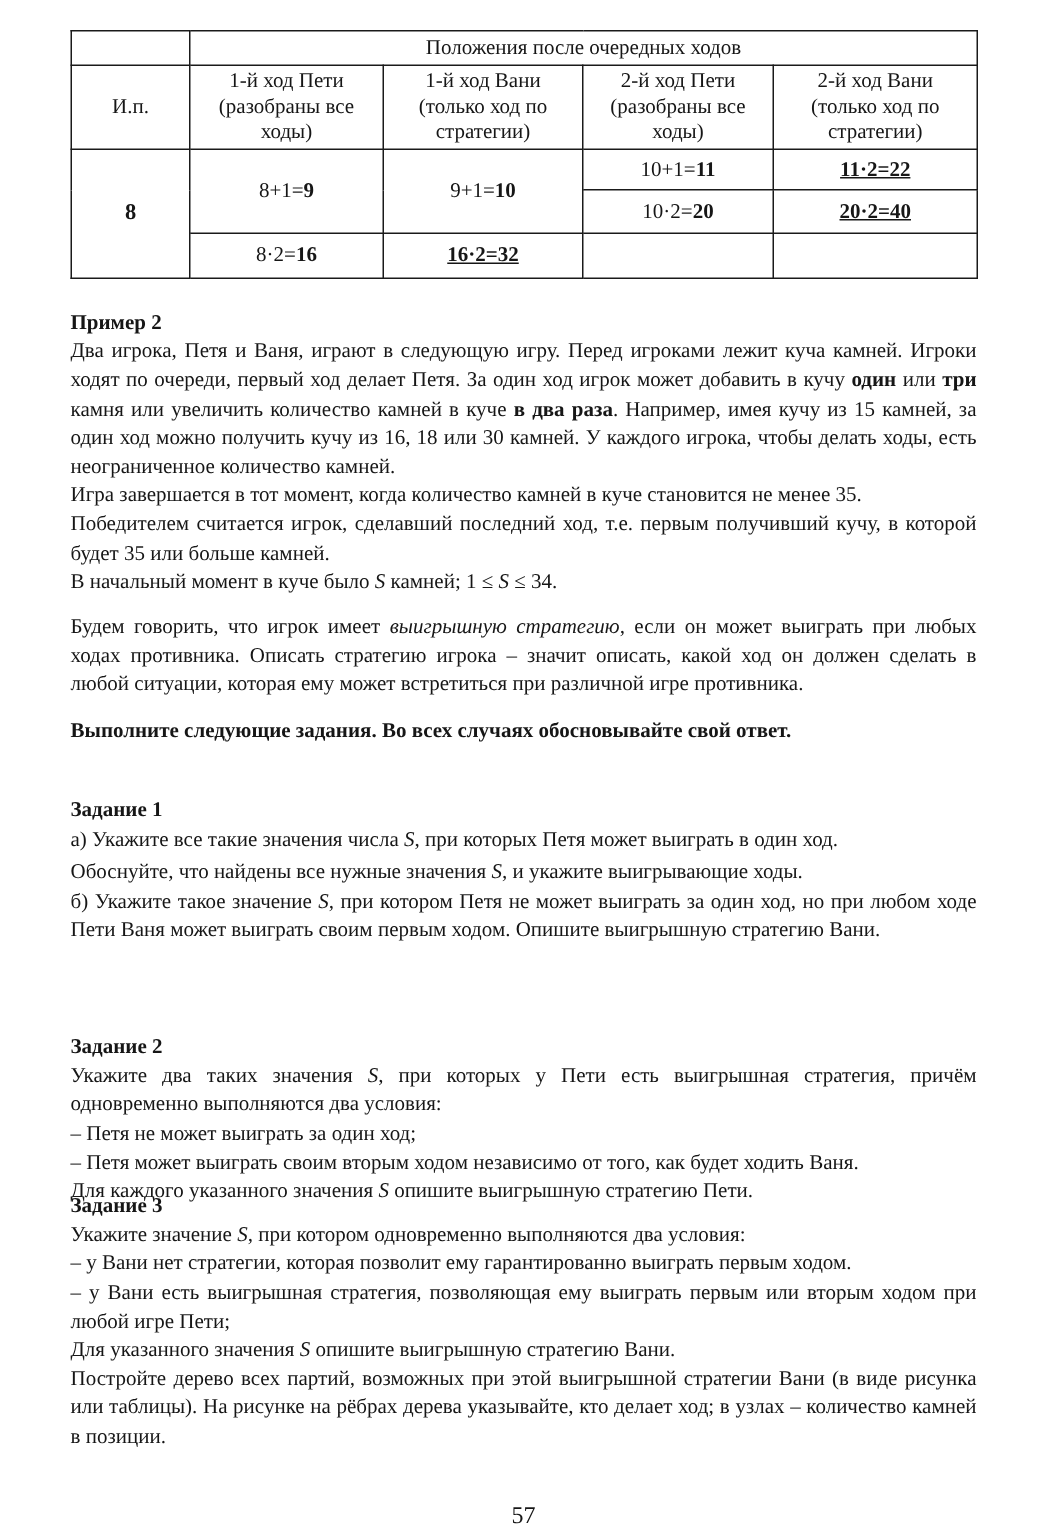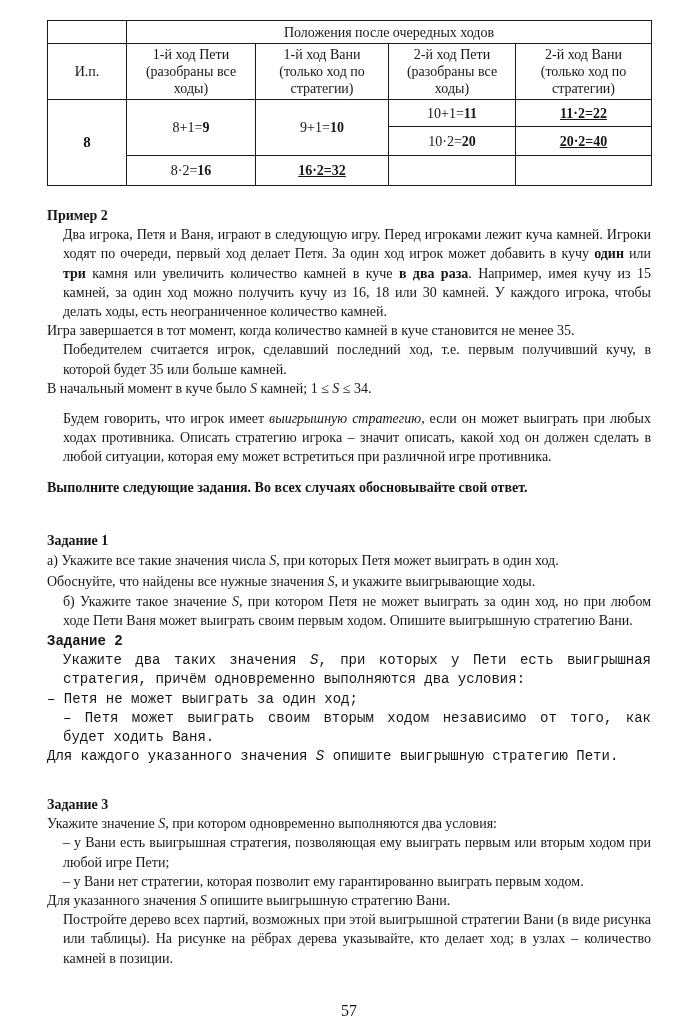--- a/index.html
+++ b/index.html
@@ -29,21 +29,21 @@
   .b { font-weight: bold; }
   .u { text-decoration: underline; }
   .start-val { font-weight: bold; font-size: 15px; }
 
   .text-block {
     position: absolute; left: 47px; width: 604px;
     font-size: 14px; line-height: 19.2px; text-align: justify;
   }
   .text-block p { margin: 0; }
   .text-block .heading { font-weight: bold; }
-  .text-block .last { text-align-last: left; margin-left: 16px; }
+  .text-block .last { text-align-last: left; }
   .text-block .left { text-align: left; }
   .ital { font-style: italic; }
   .page-number {
     position: absolute; left: 0; width: 698px; top: 1002px;
     text-align: center; font-size: 16px;
   }
 </style>
 </head>
 <body>
 
@@ -129,30 +129,30 @@
   <p class="left" style="margin-top:11px;font-weight:bold;">Выполните следующие задания. Во всех случаях обосновывайте свой ответ.</p>
 </div>
 
 <div class="text-block" style="top:531px;">
   <p class="heading">Задание 1</p>
   <p class="left" style="line-height:21px;"><span>а) Укажите все такие значения числа </span><i>S</i><span>, при которых Петя может выиграть в один ход.</span></p>
   <p class="left" style="line-height:21px;"><span>Обоснуйте, что найдены все нужные значения </span><i>S</i><span>, и укажите выигрывающие ходы.</span></p>
   <p class="last"><span>б) Укажите такое значение </span><i>S</i><span>, при котором Петя не может выиграть за один ход, но при любом ходе Пети Ваня может выиграть своим первым ходом. Опишите выигрышную стратегию Вани.</span></p>
 </div>
 
-<div class="text-block" style="top:632px;font-family:Liberation Mono, monospace;">
+<div class="text-block" style="top:689px;">
   <p class="heading">Задание 2</p>
   <p class="last"><span>Укажите два таких значения </span><i>S</i><span>, при которых у Пети есть выигрышная стратегия, причём одновременно выполняются два условия:</span></p>
   <p class="left">– Петя не может выиграть за один ход;</p>
   <p class="last">– Петя может выиграть своим вторым ходом независимо от того, как будет ходить Ваня.</p>
   <p class="left"><span>Для каждого указанного значения </span><i>S</i><span> опишите выигрышную стратегию Пети.</span></p>
 </div>
 
 <div class="text-block" style="top:795px;">
   <p class="heading">Задание 3</p>
   <p class="left"><span>Укажите значение </span><i>S</i><span>, при котором одновременно выполняются два условия:</span></p>
+  <p class="last">– у Вани нет стратегии, которая позволит ему гарантированно выиграть первым ходом.</p>
   <p class="last">– у Вани есть выигрышная стратегия, позволяющая ему выиграть первым или вторым ходом при любой игре Пети;</p>
-  <p class="last">– у Вани нет стратегии, которая позволит ему гарантированно выиграть первым ходом.</p>
   <p class="left"><span>Для указанного значения </span><i>S</i><span> опишите выигрышную стратегию Вани.</span></p>
   <p class="last">Постройте дерево всех партий, возможных при этой выигрышной стратегии Вани (в виде рисунка или таблицы). На рисунке на рёбрах дерева указывайте, кто делает ход; в узлах – количество камней в позиции.</p>
 </div>
 
 <div class="page-number">57</div>
 
 </body></html>

